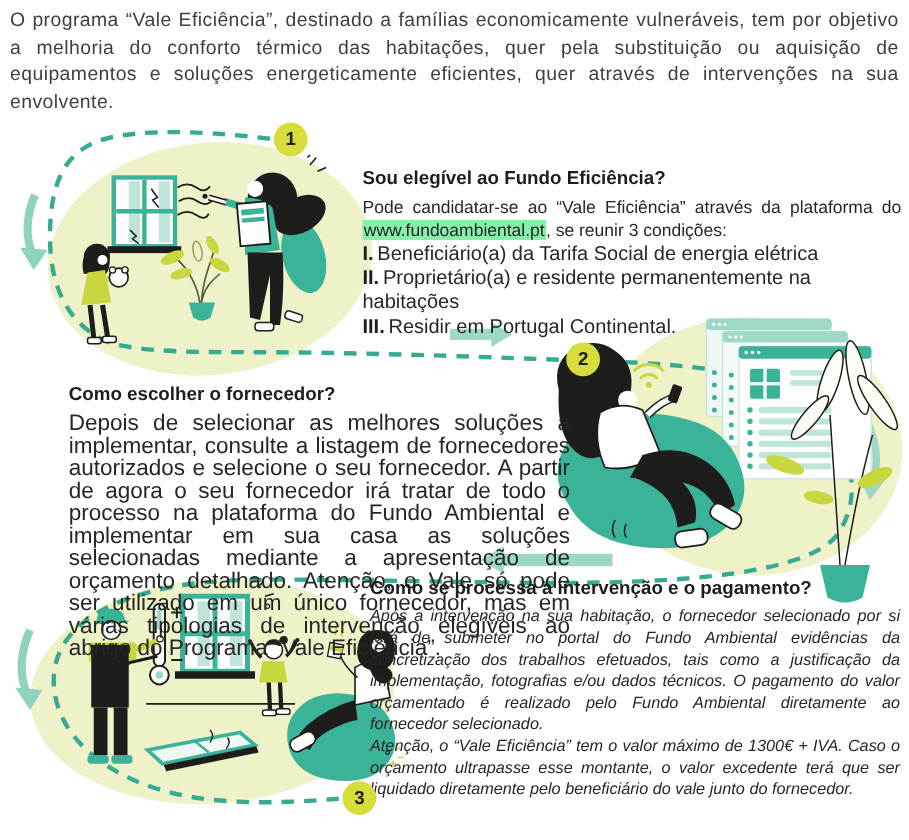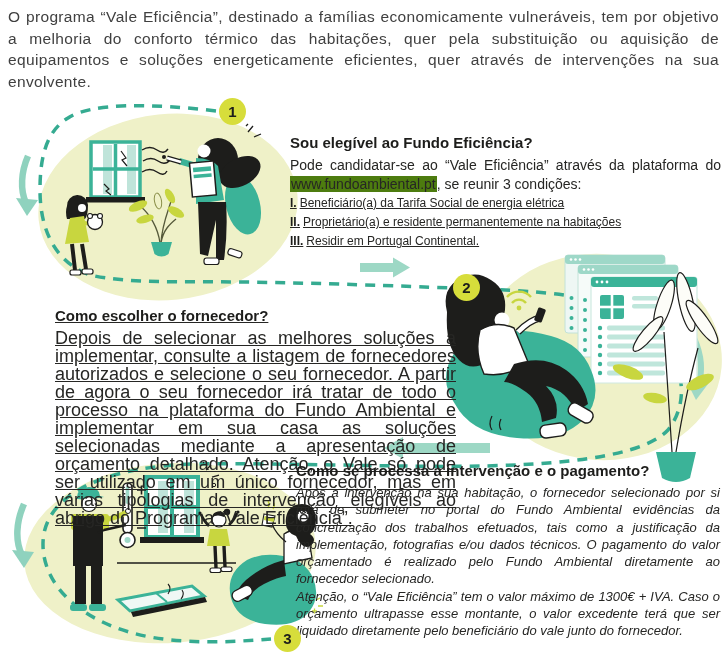--- a/index.html
+++ b/index.html
@@ -10,24 +10,24 @@
          display:flex;align-items:center;justify-content:center;
          font-weight:bold;font-size:15px;color:#1d1d1b;z-index:3;}
   .intro{position:absolute;left:8px;top:6px;width:711px;margin:0;
          font-size:15.5px;line-height:21.5px;letter-spacing:0.35px;
          text-align:justify;color:#404040;z-index:2;}
   .txt{position:absolute;z-index:2;}
   .txt h3{margin:0 0 4px 0;font-size:15px;line-height:18px;font-weight:bold;color:#1d1d1b;}
   .txt p{margin:0;text-align:justify;}
   .s1{left:290px;top:134px;width:431px;}
   .s1 p{font-size:14px;line-height:19px;}
-  .cond{font-size:12px;line-height:19.2px;text-decoration:underline;}
+  .cond{font-size:16px;line-height:19.2px;}
   .cond b{margin-right:3px;color:#1d1d1b;}
-  .hl{background:#4d7c0f;padding:0 1px;cursor:pointer;margin-top:10px;}
-  .s2{left:55px;top:307px;width:401px;text-decoration:underline;}
+  .hl{background:#86efac;padding:0 1px;cursor:pointer;margin-top:10px;}
+  .s2{left:55px;top:307px;width:401px;}
   .s2 p{font-size:18px;line-height:18px;}
   .s3{left:296px;top:462px;width:424px;}
   .s3 p{font-size:13px;line-height:17.3px;font-style:italic;}
 </style>
 </head>
 <body>
 
 <div class="canvas">
 
 <svg class="illu" viewBox="0 0 727 672">

